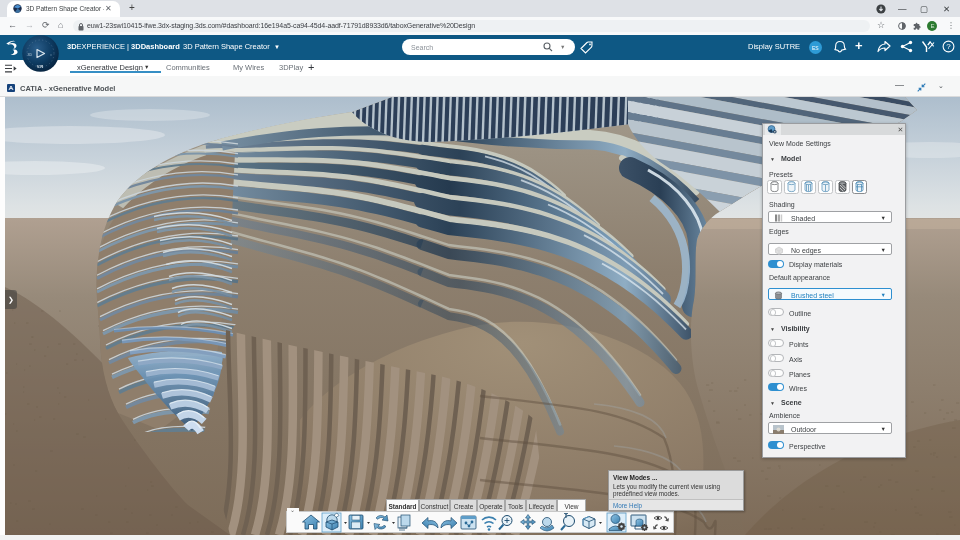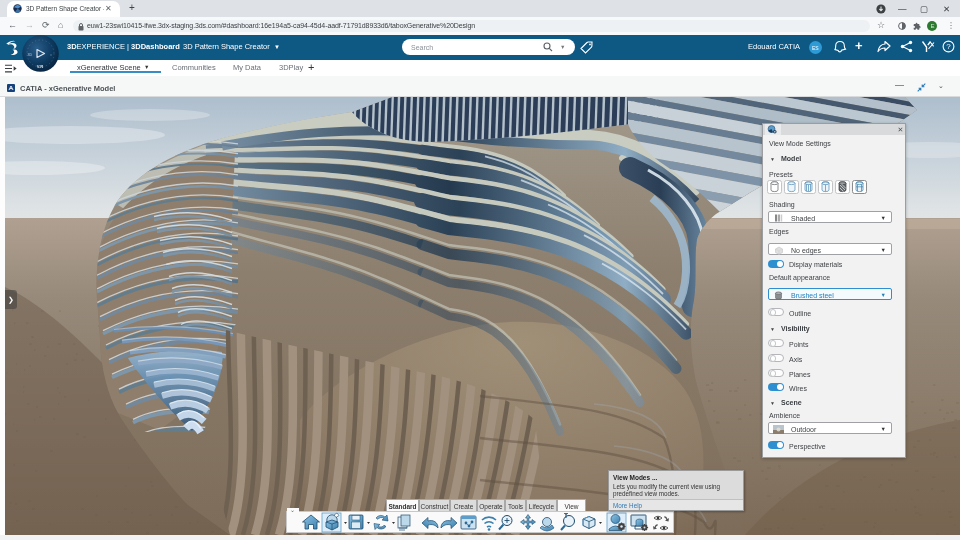--- a/index.html
+++ b/index.html
@@ -153,21 +153,21 @@
   <div id="searchph" class="abs">Search</div>
   <svg class="abs" style="left:543px;top:42px" width="10" height="10" viewBox="0 0 10 10">
     <circle cx="4" cy="4" r="3" fill="none" stroke="#5a6066" stroke-width="1.1"></circle>
     <path d="M6.3 6.3 L9 9" stroke="#5a6066" stroke-width="1.1"></path>
   </svg>
   <div class="abs" style="left:560px;top:43.5px;font-size:5.5px;color:#777">▼</div>
   <svg class="abs" style="left:579px;top:39.5px" width="15" height="16" viewBox="0 0 15 16">
     <path d="M2 8.5 L8 2.5 a1.5 1.5 0 0 1 1.1-.45 L13 2 l-.1 4 a1.5 1.5 0 0 1-.45 1.05 L6.5 13 Z" fill="#0e5884" stroke="#fff" stroke-width="1.1"></path>
     <circle cx="11" cy="4.4" r="0.9" fill="#fff"></circle>
   </svg>
-  <div id="usertxt" class="abs">Edouard CATIA</div>
+  <div id="usertxt" class="abs">Display SUTRE</div>
   <div class="abs" style="left:809px;top:40.5px;width:13px;height:13px;border-radius:50%;background:#2e9bd6"></div>
   <div class="abs" style="left:812px;top:44.5px;font-size:5px;color:#fff">ES</div>
 
   <svg class="abs" style="left:833px;top:40px" width="14" height="14" viewBox="0 0 14 14">
     <path d="M7 1.5 c2.6 0 4.3 1.8 4.3 4.2 0 1.7 .5 2.6 1.2 3.4 l-4 1.2 c-.2 1 -.9 1.6 -1.7 1.6 -.8 0 -1.5 -.6 -1.7 -1.4 L2 9.6 c.5 -1 .7 -2.2 .7 -3.9 C2.7 3.3 4.4 1.5 7 1.5 Z" fill="none" stroke="#fff" stroke-width="1.1"></path>
   </svg>
   <div class="abs" style="left:855px;top:38px;font-size:13px;color:#fff;font-weight:bold">+</div>
   <svg class="abs" style="left:877px;top:40px" width="14" height="13" viewBox="0 0 14 13">
     <path d="M8 4 V1.5 L13 6 8 10.5 V8 C4.5 8 2.5 9.5 1 11.5 1.6 7.5 4 4.3 8 4 Z" fill="none" stroke="#fff" stroke-width="1.2" stroke-linejoin="round"></path>
   </svg>
@@ -184,25 +184,25 @@
   <svg class="abs" style="left:942px;top:40px" width="13" height="13" viewBox="0 0 13 13">
     <circle cx="6.5" cy="6.5" r="5.4" fill="none" stroke="#fff" stroke-width="1.1"></circle>
     <text x="4.2" y="9.2" font-size="8" fill="#fff" font-family="Liberation Sans">?</text>
   </svg>
 
   <div id="tabrow" class="abs"></div>
   <svg class="abs" style="left:5px;top:63.5px" width="12" height="9" viewBox="0 0 12 9">
     <path d="M0 1.2 H7 M0 4.5 H7 M0 7.8 H7" stroke="#3a3d40" stroke-width="1.15"></path>
     <path d="M8.6 2.2 L11.6 4.5 L8.6 6.8 Z" fill="#3a3d40"></path>
   </svg>
-  <div class="abs apptab" id="xgd">xGenerative Scene</div>
+  <div class="abs apptab" id="xgd">xGenerative Design</div>
   <div class="abs" style="left:144px;top:64px;font-size:5.5px;color:#333">▼</div>
   <div id="xgdline" class="abs"></div>
-  <div class="abs apptab" style="left:172px">Communities</div>
-  <div class="abs apptab" style="left:233px">My Data</div>
+  <div class="abs apptab" style="left:166px">Communities</div>
+  <div class="abs apptab" style="left:233px">My Wires</div>
   <div class="abs apptab" style="left:279px">3DPlay</div>
   <div id="plustab" class="abs">+</div>
 
   <svg class="abs" style="left:21px;top:35px" width="39" height="38" viewBox="0 0 39 38">
     <defs>
       <radialGradient id="cmp" cx="40%" cy="35%" r="75%">
         <stop offset="0" stop-color="#2a5d8a"></stop>
         <stop offset="0.55" stop-color="#0d3a60"></stop>
         <stop offset="1" stop-color="#071f38"></stop>
       </radialGradient>

